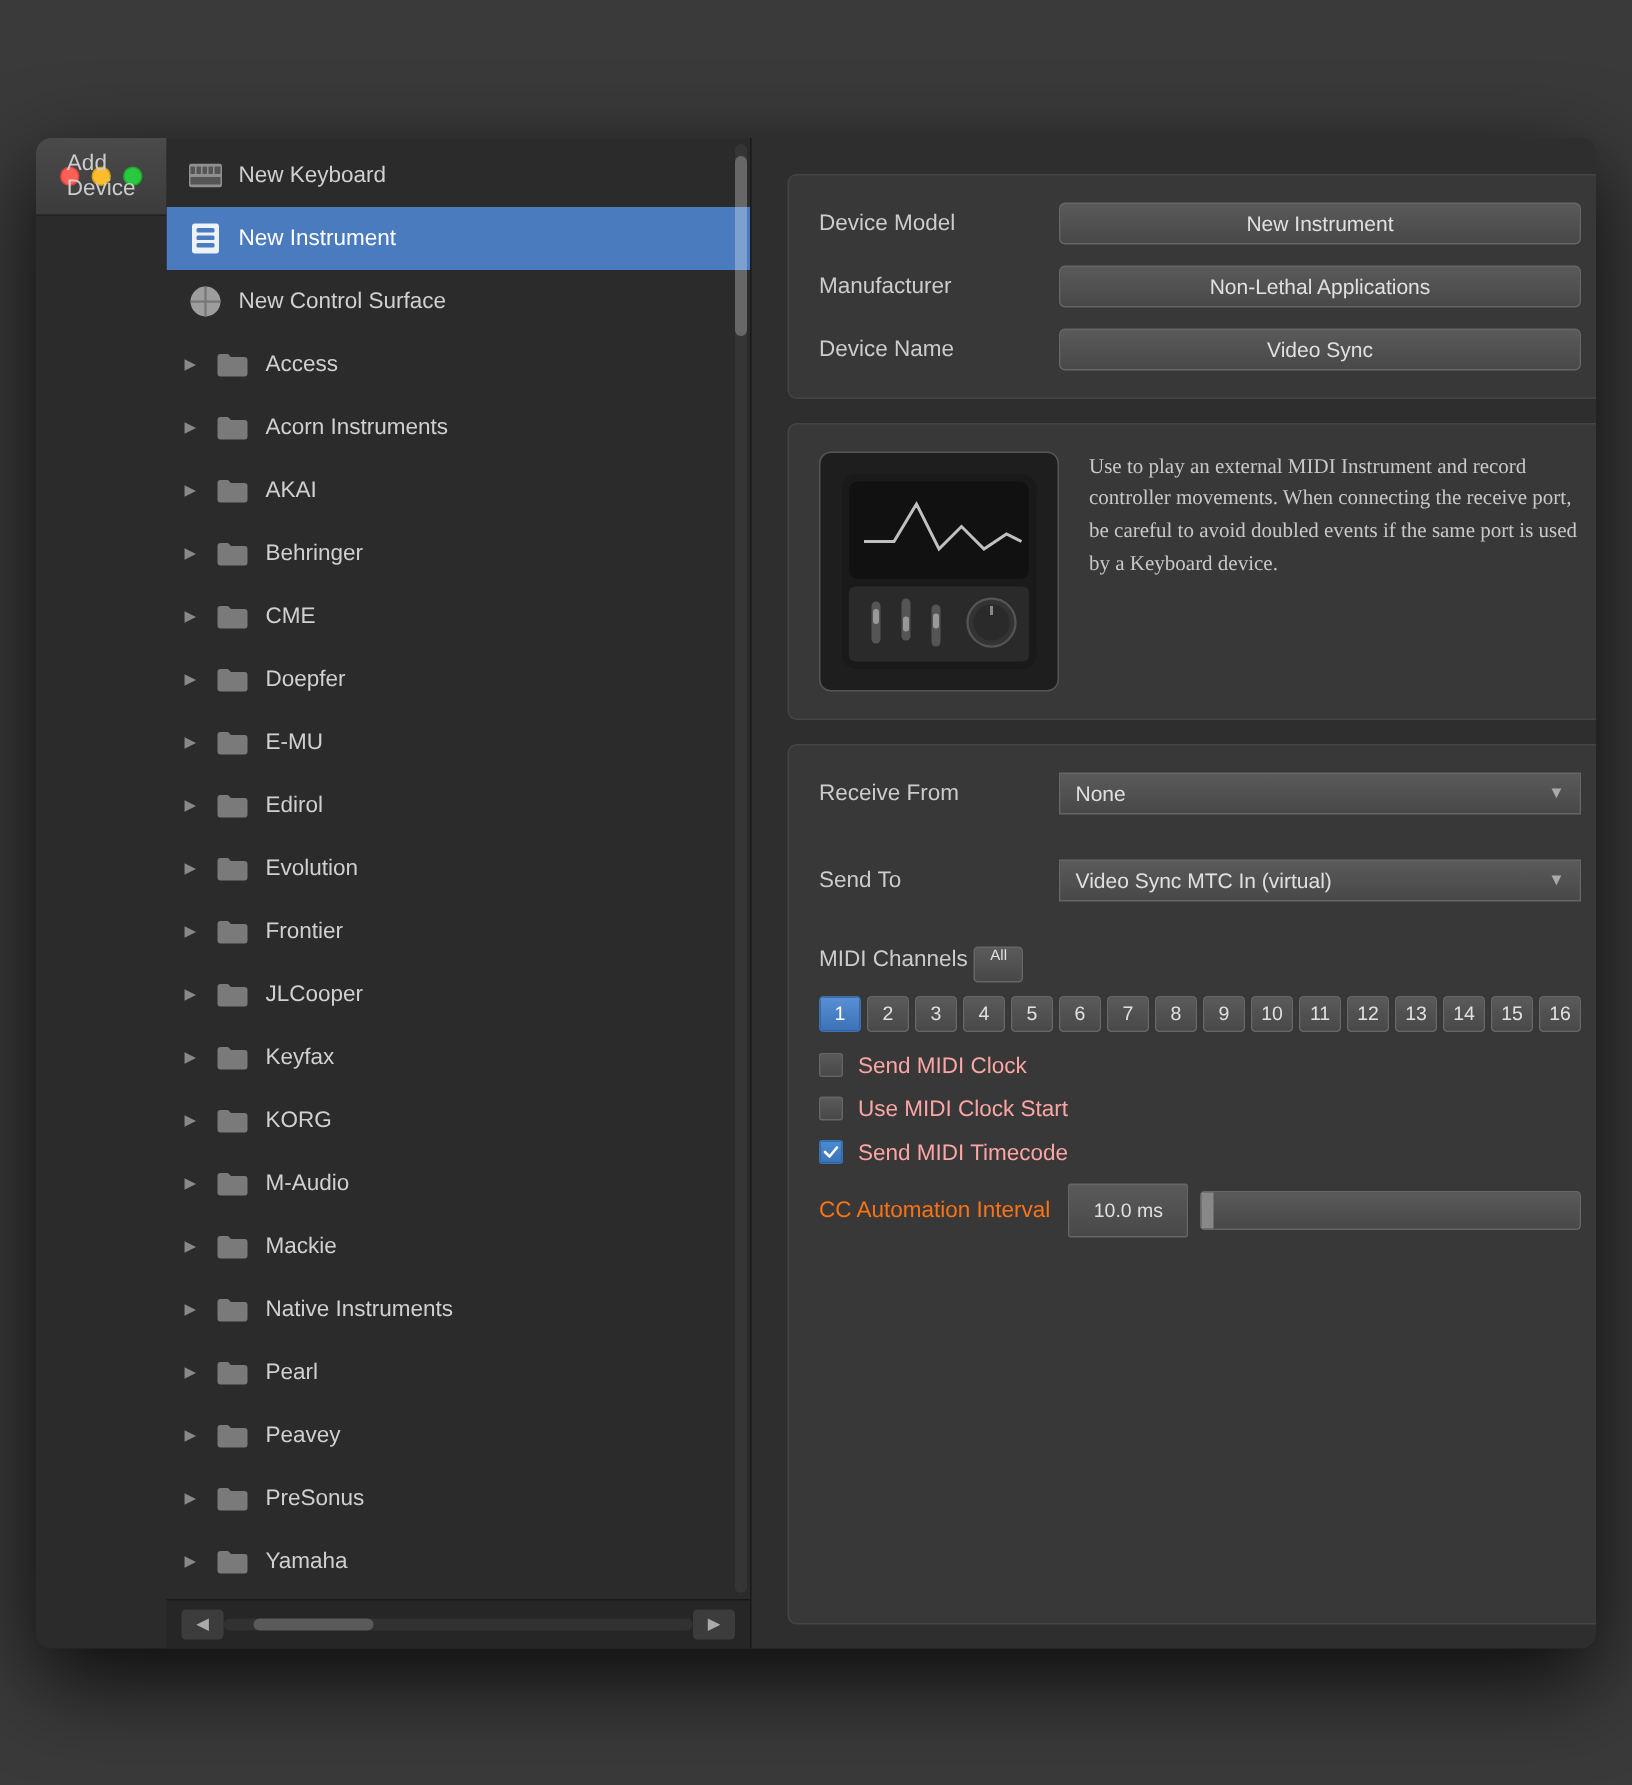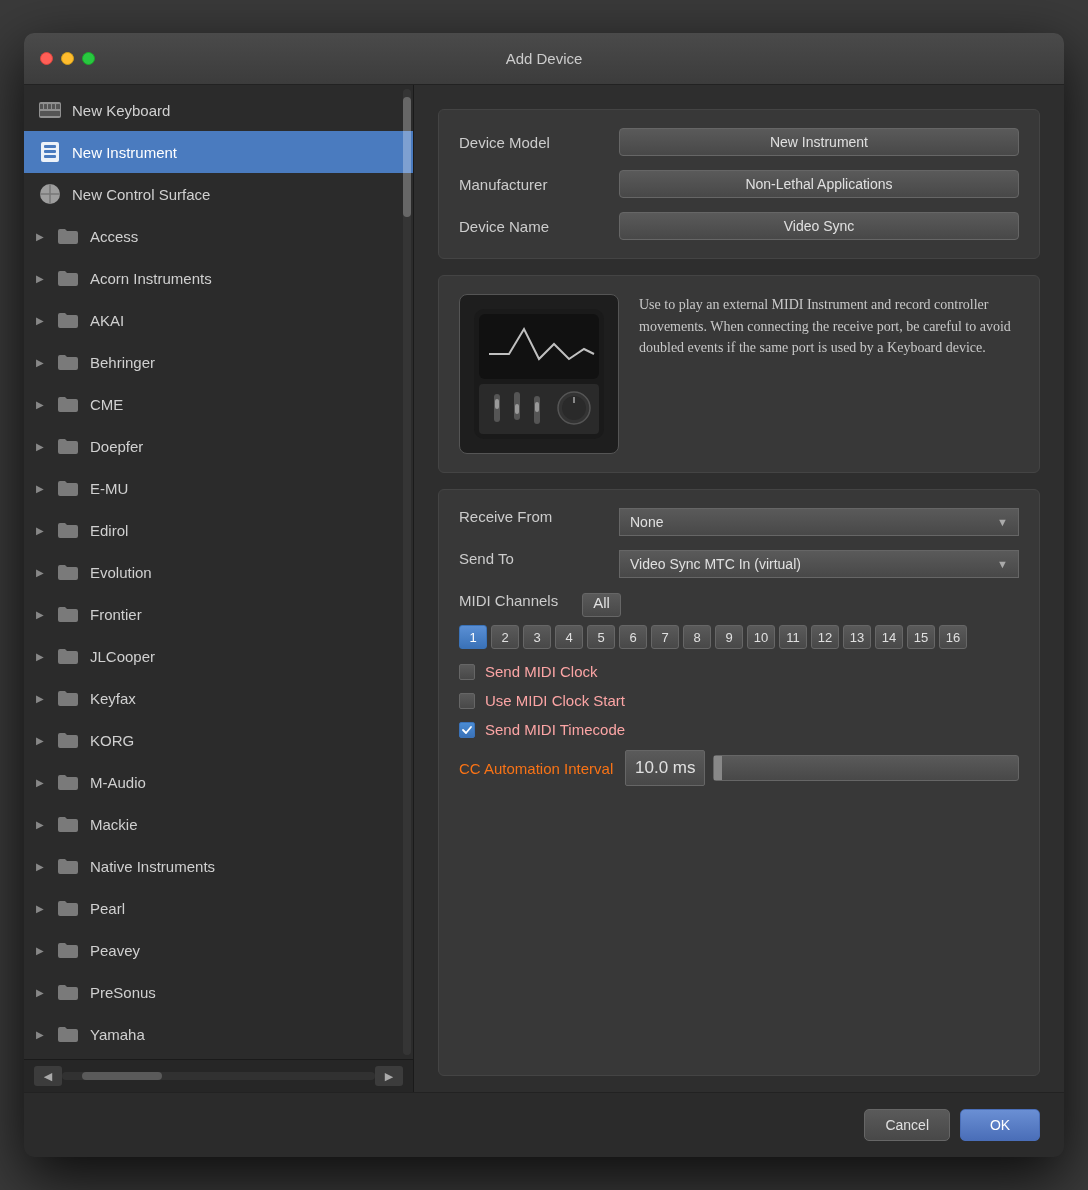--- a/index.html
+++ b/index.html
@@ -12,21 +12,21 @@
       height: 1190px;
       font-family: -apple-system, BlinkMacSystemFont, "Helvetica Neue", sans-serif;
     }
     .window {
       width: 1040px;
       background: #2b2b2b;
       border-radius: 10px;
       box-shadow: 0 20px 60px rgba(0,0,0,0.8);
       overflow: hidden;
       display: flex;
-      flex-direction: column;
+      flex-direction: row;
     }
     .titlebar {
       background: linear-gradient(to bottom, #4a4a4a, #3c3c3c);
       height: 52px;
       display: flex;
       align-items: center;
       padding: 0 16px;
       position: relative;
       border-bottom: 1px solid #222;
     }
@@ -234,21 +234,22 @@
     .midi-section {
       background: #383838;
       border-radius: 6px;
       padding: 18px 20px;
       margin-bottom: 16px;
       border: 1px solid #444;
       flex: 1;
     }
     .midi-row {
       display: flex;
-      margin-bottom: 14px;
+      align-items: center;
+      margin-bottom: 30px;
     }
     .midi-label {
       width: 160px;
       color: #ccc;
       font-size: 15px;
       flex-shrink: 0;
     }
     .dropdown-btn {
       flex: 1;
       height: 28px;
@@ -280,21 +281,21 @@
       align-items: center;
       gap: 4px;
     }
     .channel-all-btn {
       height: 24px;
       padding: 0 10px;
       background: linear-gradient(to bottom, #5a5a5a, #484848);
       border: 1px solid #666;
       border-radius: 3px;
       color: #e0e0e0;
-      font-size: 15px;
+      font-size: 10px;
       cursor: pointer;
       margin-right: 4px;
     }
     .channel-btn {
       width: 28px;
       height: 24px;
       background: linear-gradient(to bottom, #5a5a5a, #484848);
       border: 1px solid #666;
       border-radius: 3px;
       color: #e0e0e0;
@@ -346,21 +347,21 @@
       font-size: 15px;
       margin-right: 12px;
     }
     .automation-value {
       height: 36px;
       width: 80px;
       background: linear-gradient(to bottom, #5a5a5a, #484848);
       border: 1px solid #666;
       border-radius: 2px;
       color: #e0e0e0;
-      font-size: 17px;
+      font-size: 13px;
       display: flex;
       align-items: center;
       justify-content: center;
       margin-right: 8px;
     }
     .automation-slider {
       flex: 1;
       height: 26px;
       background: linear-gradient(to bottom, #5a5a5a, #484848);
       border: 1px solid #666;
@@ -705,21 +706,21 @@
 
         <div class="midi-row">
           <span class="midi-label">Send To</span>
           <div class="dropdown-btn">
             <span>Video Sync MTC In (virtual)</span>
             <span class="dropdown-arrow">▼</span>
           </div>
         </div>
 
         <div class="channels-section">
-          <div style="display:flex;align-items:center;gap:24px;margin-bottom:8px;">
+          <div style="display:flex;align-items:center;gap:4px;margin-bottom:8px;">
             <span class="channels-label">MIDI Channels</span>
             <div class="channel-all-btn">All</div>
           </div>
           <div class="channels-row" id="channel-buttons">
               <div class="channel-btn active">1</div>
               <div class="channel-btn">2</div>
               <div class="channel-btn">3</div>
               <div class="channel-btn">4</div>
               <div class="channel-btn">5</div>
               <div class="channel-btn">6</div>

